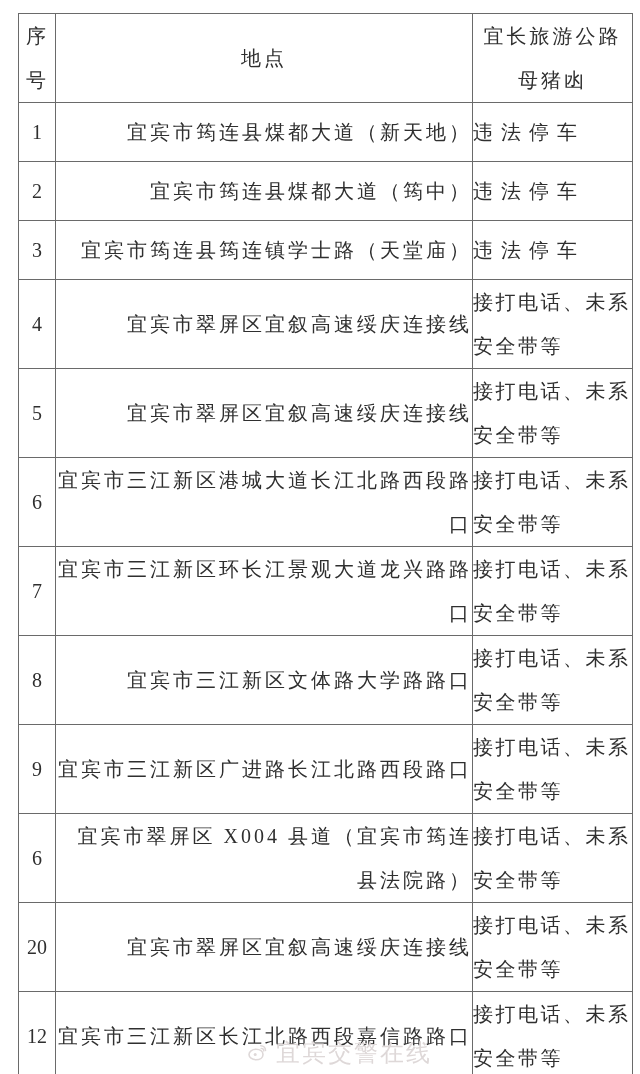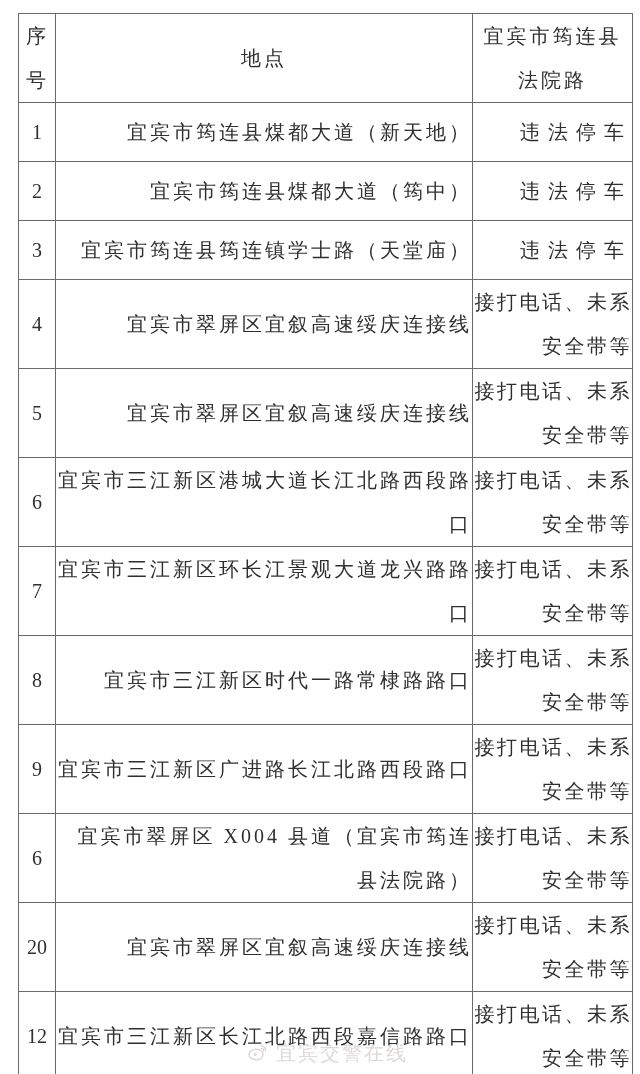--- a/index.html
+++ b/index.html
@@ -48,56 +48,56 @@
   .cell-index {
     text-align: center;
     letter-spacing: 0;
   }
   .cell-location {
     text-align: right;
     padding: 0 6px 0 12px;
     letter-spacing: 3px;
   }
   .cell-violation {
-    text-align: right;
+    text-align: left;
     letter-spacing: 2.5px;
     padding: 0 4px;
     margin-top: 17px;
   }
   .cell-violation.spread { letter-spacing: 8px; }
   .watermark {
     position: absolute;
     left: 246px;
     top: 1038px;
     display: flex;
     align-items: center;
     gap: 6px;
     color: var(--watermark-color);
-    font-size: 20px;
+    font-size: 24px;
     letter-spacing: 2px;
     line-height: 30px;
     white-space: nowrap;
     pointer-events: none;
   }
   .wm-icon { display: inline-flex; align-items: center; }
 </style>
 </head>
 <body>
 
 <table class="violations-table">
   <colgroup>
     <col class="c-index">
     <col class="c-location">
     <col class="c-violation">
   </colgroup>
   <thead>
     <tr>
       <th class="hdr hdr-index">序号</th>
       <th class="hdr">地点</th>
-      <th class="hdr">宜宾市筠连县法院路</th>
+      <th class="hdr">宜长旅游公路母猪凼</th>
     </tr>
   </thead>
   <tbody id="table-body">
       <tr class="row-short">
         <td class="cell-index">1</td>
         <td class="cell-location">宜宾市筠连县煤都大道（新天地）</td>
         <td class="cell-violation spread">违法停车</td>
       </tr>
       <tr class="row-short">
         <td class="cell-index">2</td>
@@ -124,21 +124,21 @@
         <td class="cell-location">宜宾市三江新区港城大道长江北路西段路口</td>
         <td class="cell-violation">接打电话、未系安全带等</td>
       </tr>
       <tr class="row-tall">
         <td class="cell-index">7</td>
         <td class="cell-location">宜宾市三江新区环长江景观大道龙兴路路口</td>
         <td class="cell-violation">接打电话、未系安全带等</td>
       </tr>
       <tr class="row-tall">
         <td class="cell-index">8</td>
-        <td class="cell-location">宜宾市三江新区时代一路常棣路路口</td>
+        <td class="cell-location">宜宾市三江新区文体路大学路路口</td>
         <td class="cell-violation">接打电话、未系安全带等</td>
       </tr>
       <tr class="row-tall">
         <td class="cell-index">9</td>
         <td class="cell-location">宜宾市三江新区广进路长江北路西段路口</td>
         <td class="cell-violation">接打电话、未系安全带等</td>
       </tr>
       <tr class="row-tall">
         <td class="cell-index">6</td>
         <td class="cell-location">宜宾市翠屏区 X004 县道（宜宾市筠连县法院路）</td>

